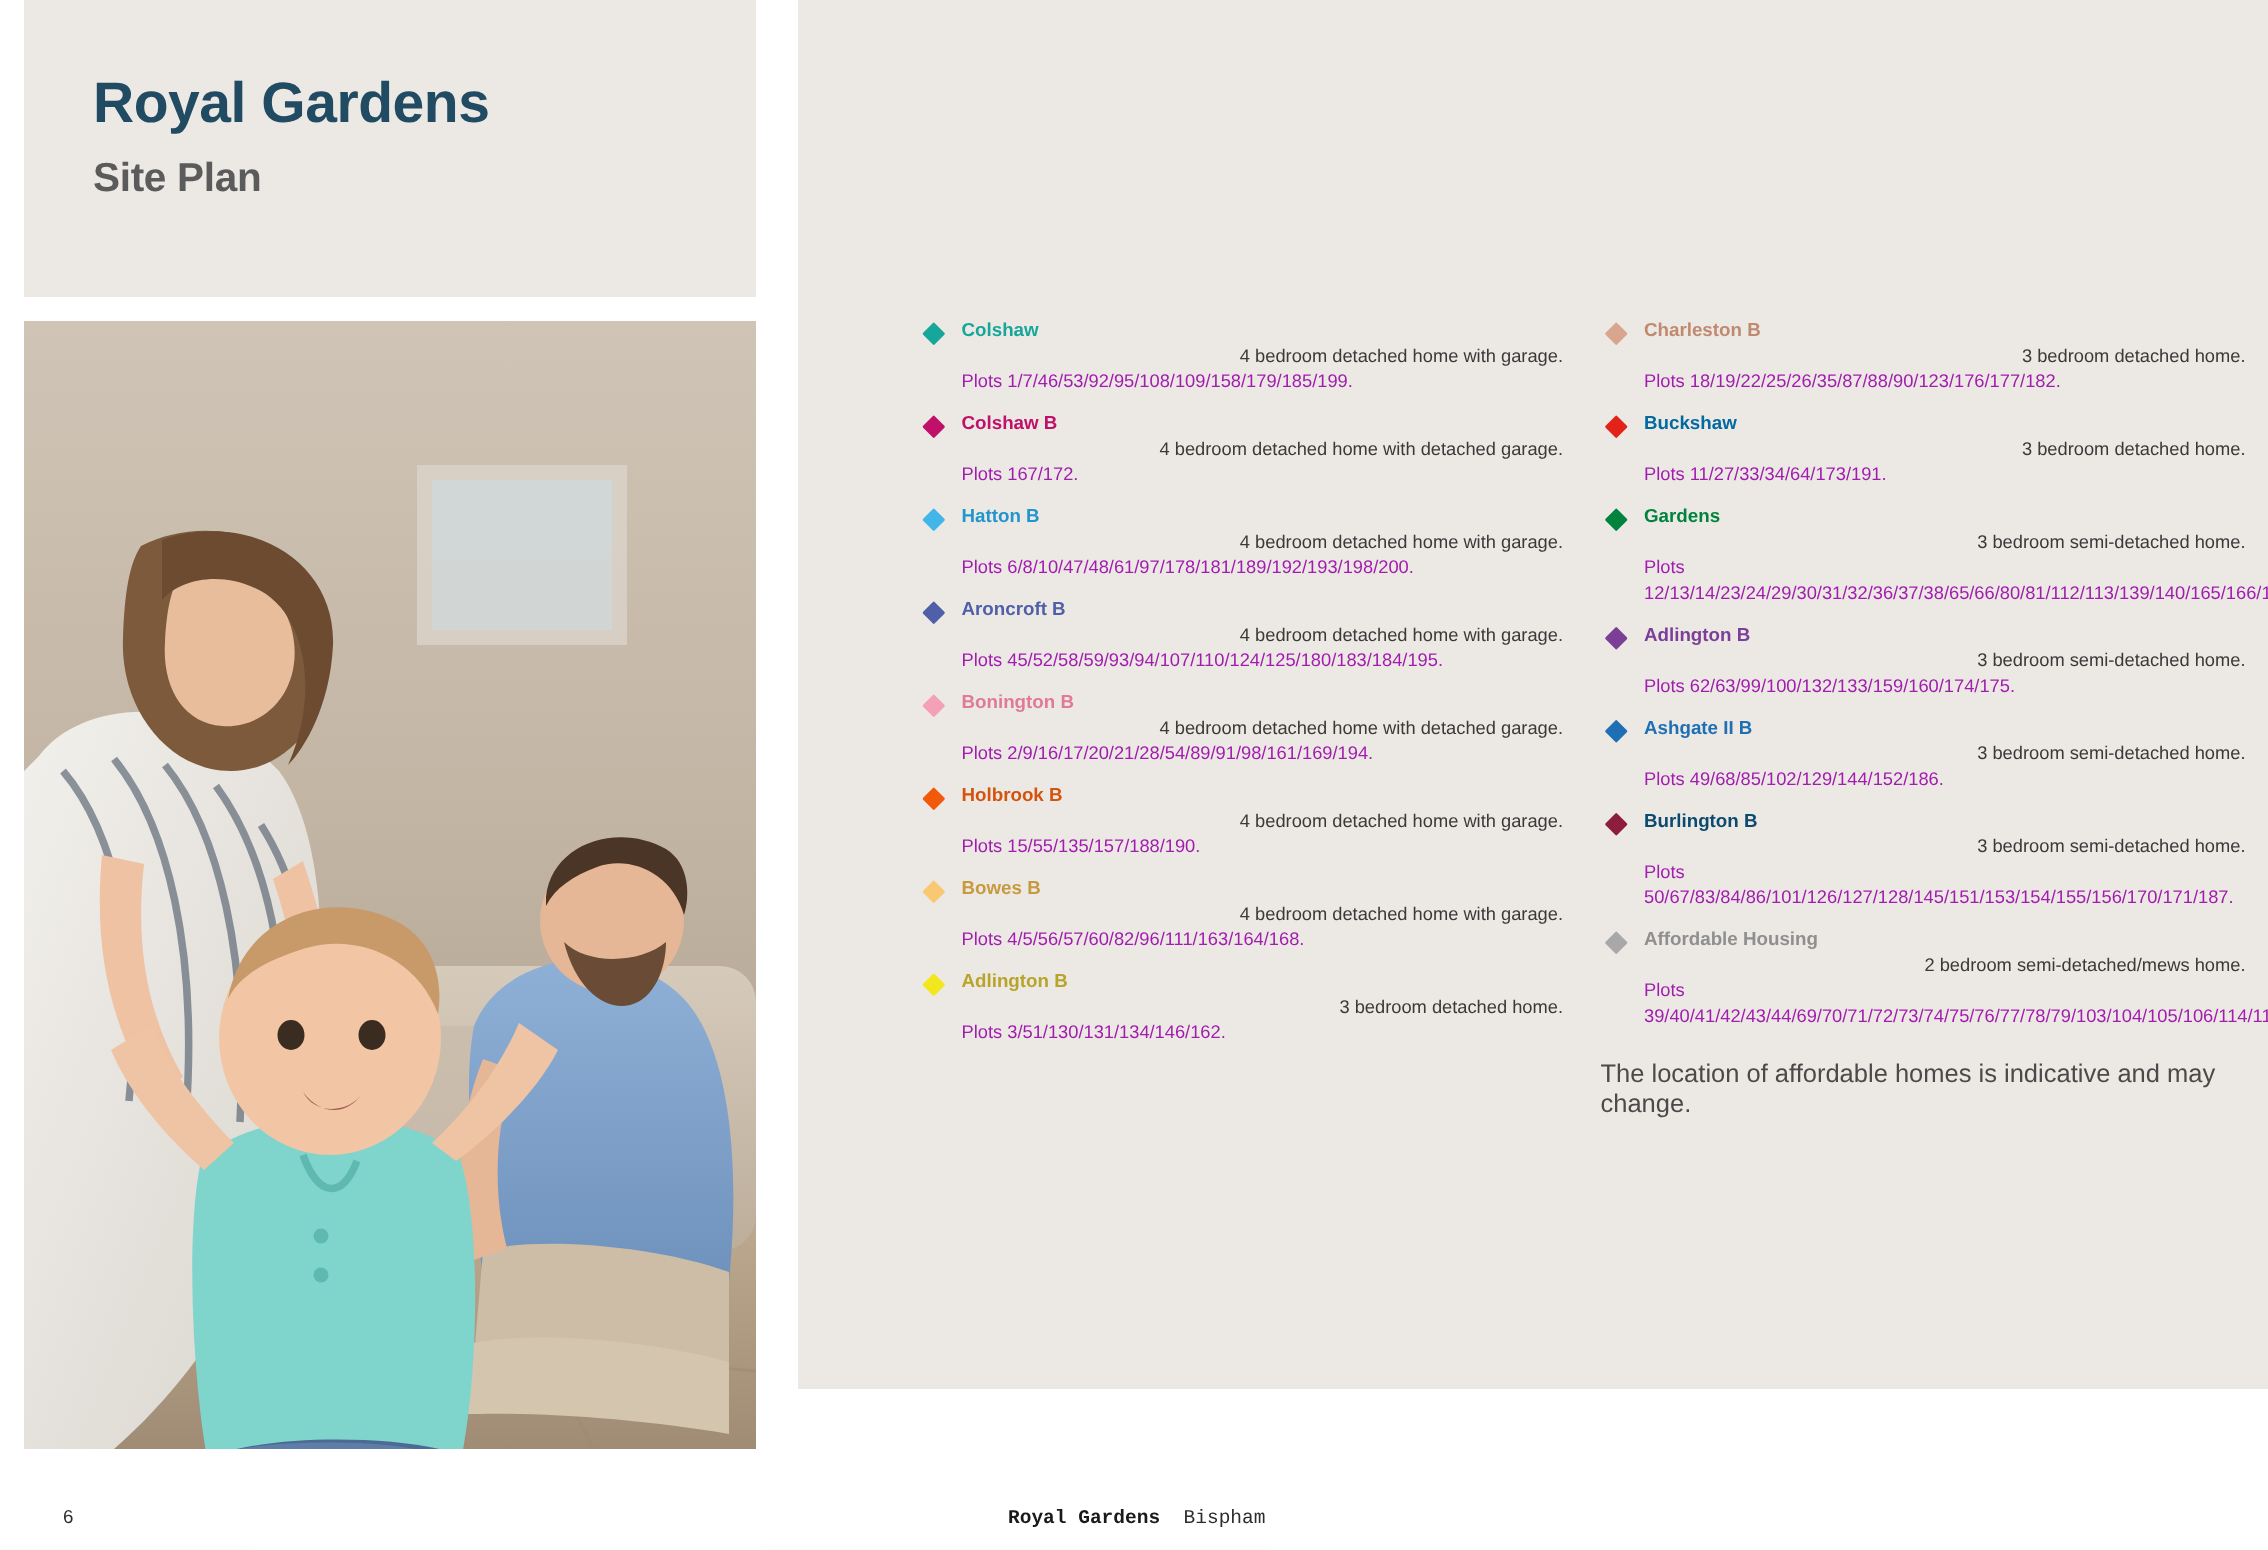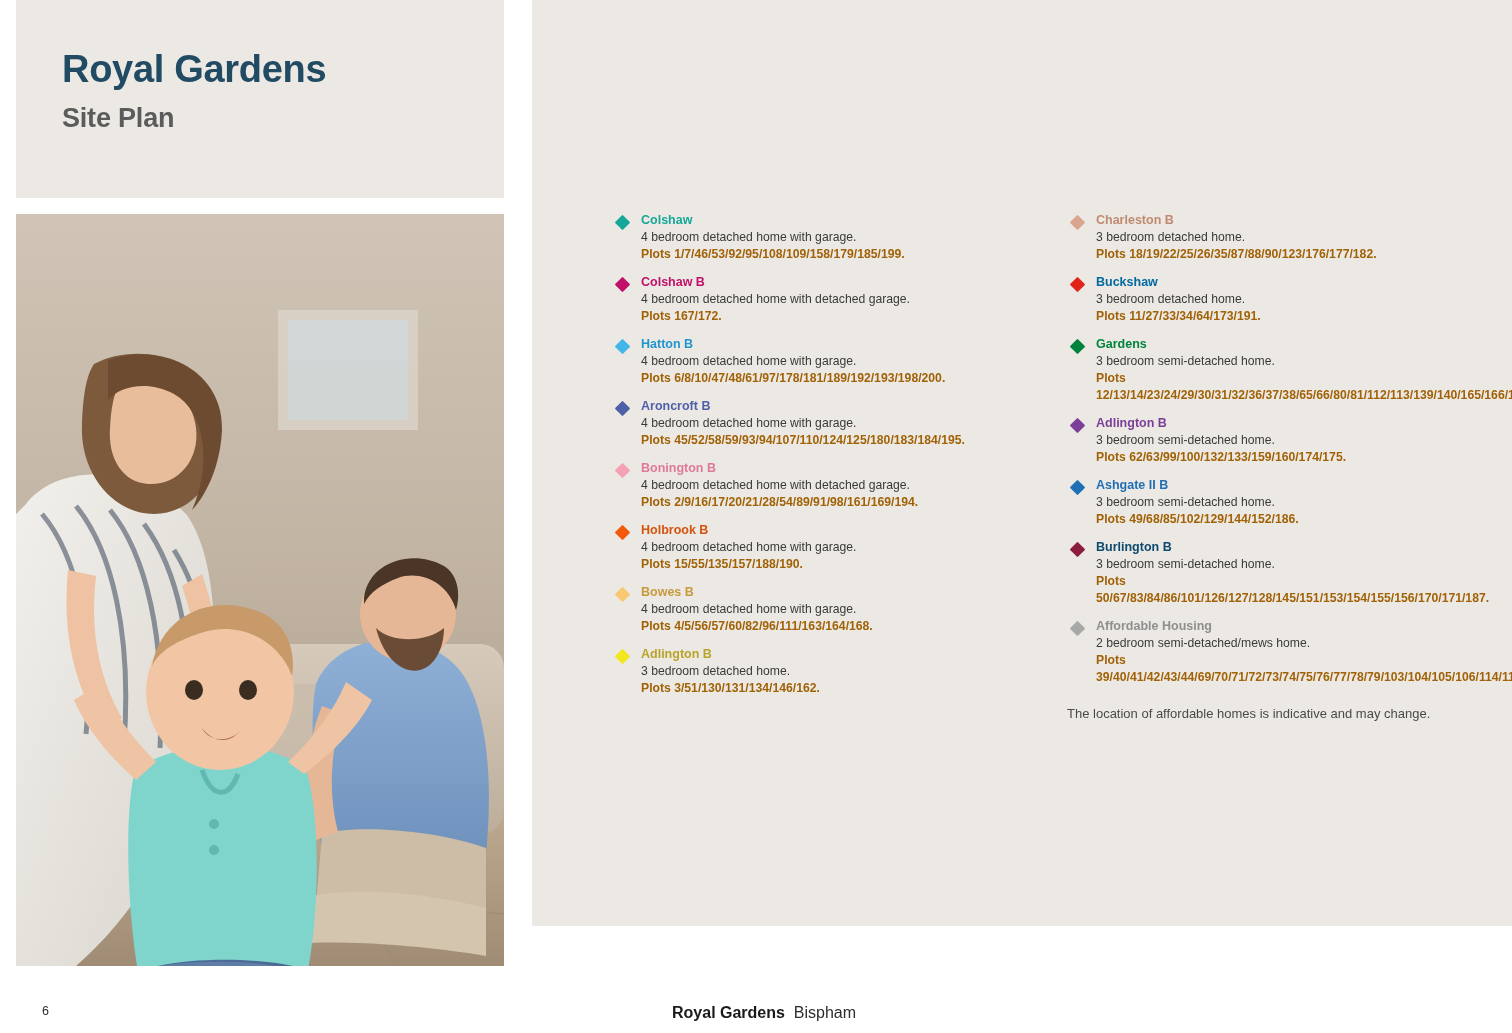--- a/index.html
+++ b/index.html
@@ -103,29 +103,30 @@
   .legend-name {
     font-size: 12.5px;
     font-weight: bold;
     line-height: 16px;
     margin-bottom: 1px;
   }
   .legend-desc {
     font-size: 12.2px;
     color: #3a3a3a;
     line-height: 17px;
+    text-align: right;
   }
   .legend-plots {
     font-size: 12.2px;
-    font-weight: bold;
-    color: #a16207;
+    font-weight: normal;
+    color: #a21caf;
     line-height: 17px;
   }
   .legend-note {
-    font-size: 13px;
+    font-size: 17px;
     color: #4a4a4a;
     margin-top: 20px;
     padding-left: 0px;
   }
 
   
   .footer {
     position: absolute;
     left: 0;
     top: 990px;
@@ -137,22 +138,23 @@
     position: absolute;
     left: 42px;
     top: 14px;
     font-size: 12.5px;
     color: #2d2d2d;
   }
   .footer-center {
     position: absolute;
     left: 672px;
     top: 14px;
-    font-size: 16px;
+    font-size: 13px;
     color: #2d2d2d;
+    font-family: Liberation Mono, monospace;
   }
   .footer-center b { color: #1a1a1a; }
   .footer-center span.loc { font-weight: normal; }
 </style>
 </head>
 <body>
 
 <div class="left-panel">
 
   <div class="title-card">

